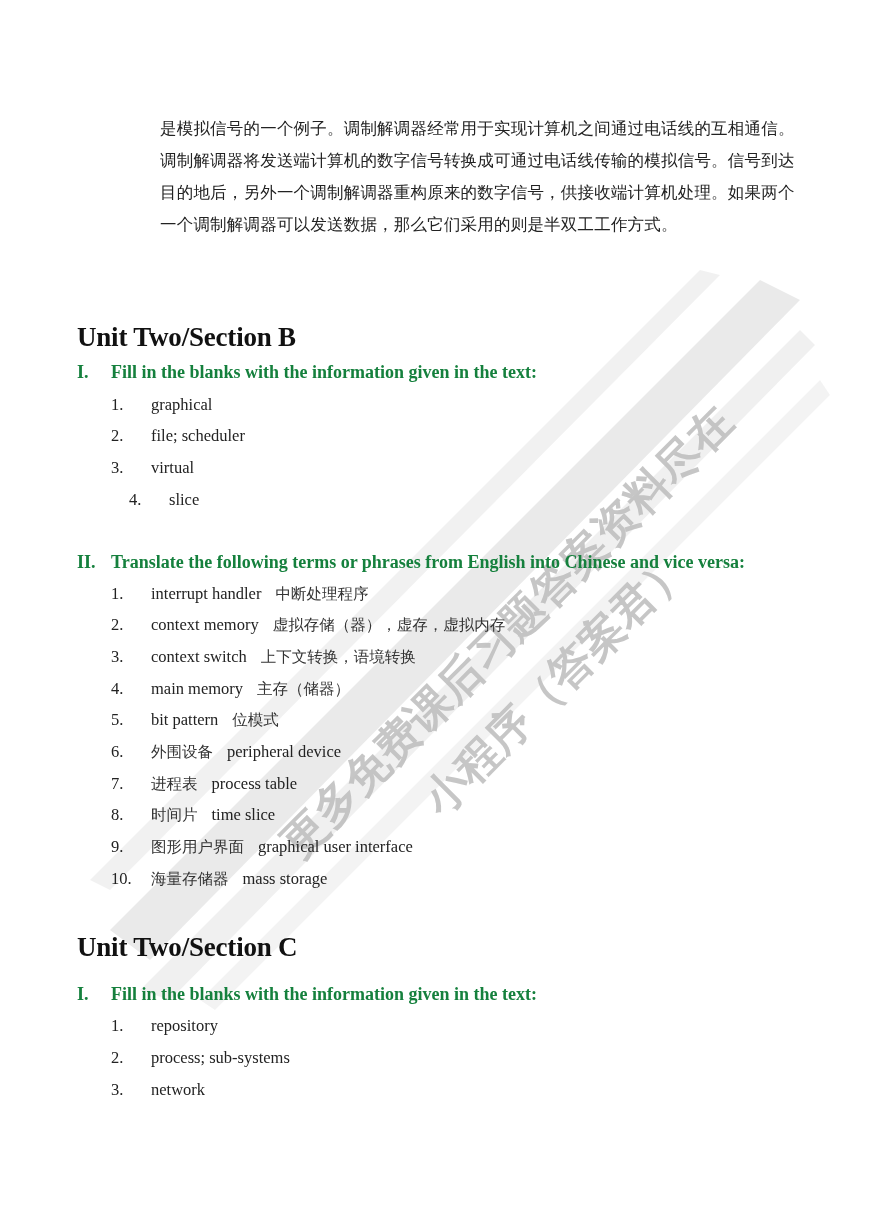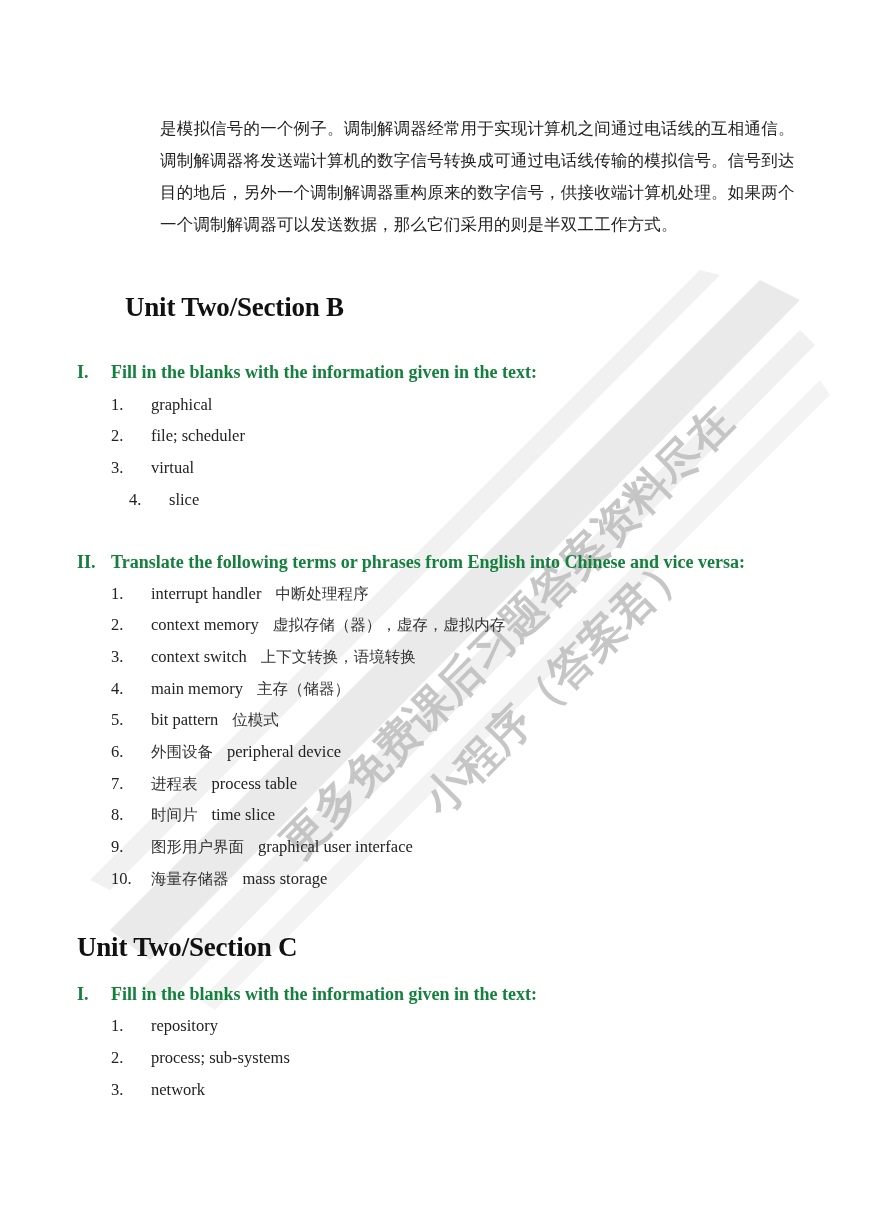--- a/index.html
+++ b/index.html
@@ -52,21 +52,21 @@
 
 <div class="content">
 
   <div class="para">
     <div>是模拟信号的一个例子。调制解调器经常用于实现计算机之间通过电话线的互相通信。</div>
     <div>调制解调器将发送端计算机的数字信号转换成可通过电话线传输的模拟信号。信号到达</div>
     <div>目的地后，另外一个调制解调器重构原来的数字信号，供接收端计算机处理。如果两个</div>
     <div>一个调制解调器可以发送数据，那么它们采用的则是半双工工作方式。</div>
   </div>
 
-  <div class="h1" style="top:292px;margin-left:48px;">Unit Two/Section B</div>
+  <div class="h1" style="top:322px;">Unit Two/Section B</div>
 
   <div class="qhead" style="top:362px;">
     <span class="roman">I.</span><span>Fill in the blanks with the information given in the text:</span>
   </div>
 
   <div class="item" style="top:395px;"><span class="num">1.</span><span>graphical</span></div>
   <div class="item" style="top:426px;"><span class="num">2.</span><span>file; scheduler</span></div>
   <div class="item" style="top:458px;"><span class="num">3.</span><span>virtual</span></div>
   <div class="item" style="top:490px;margin-left:18px;"><span class="num">4.</span><span>slice</span></div>
 

